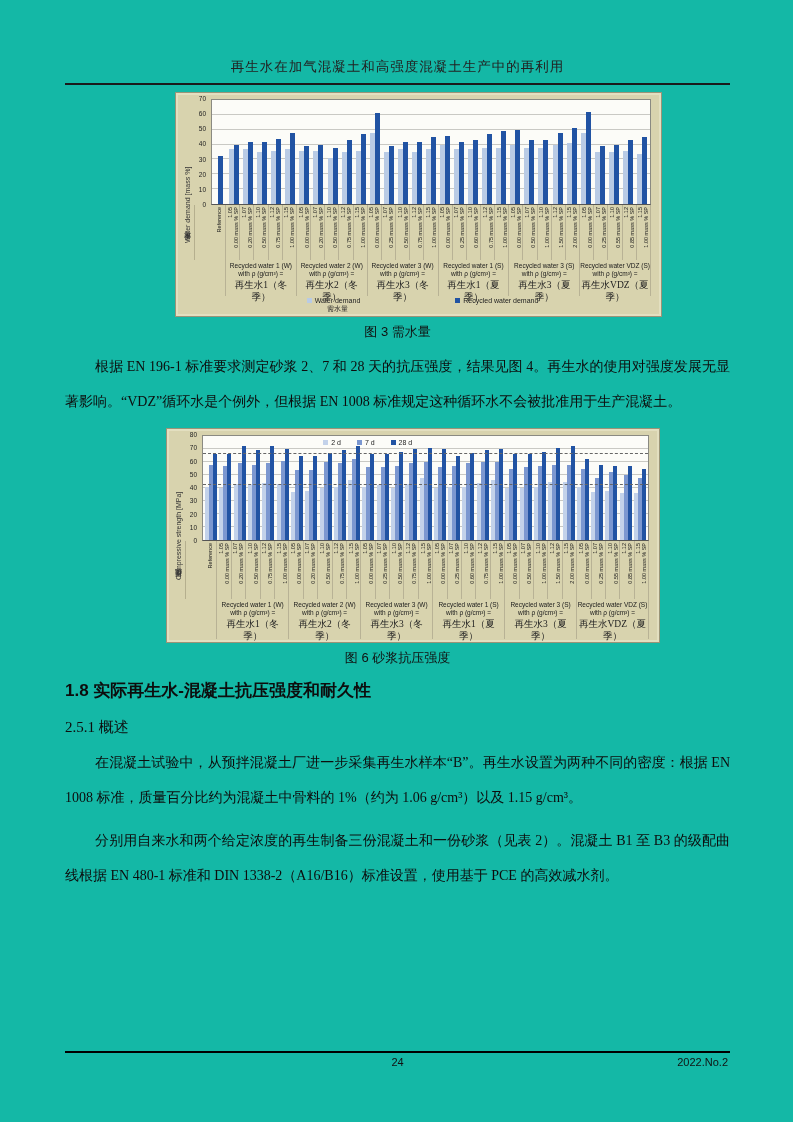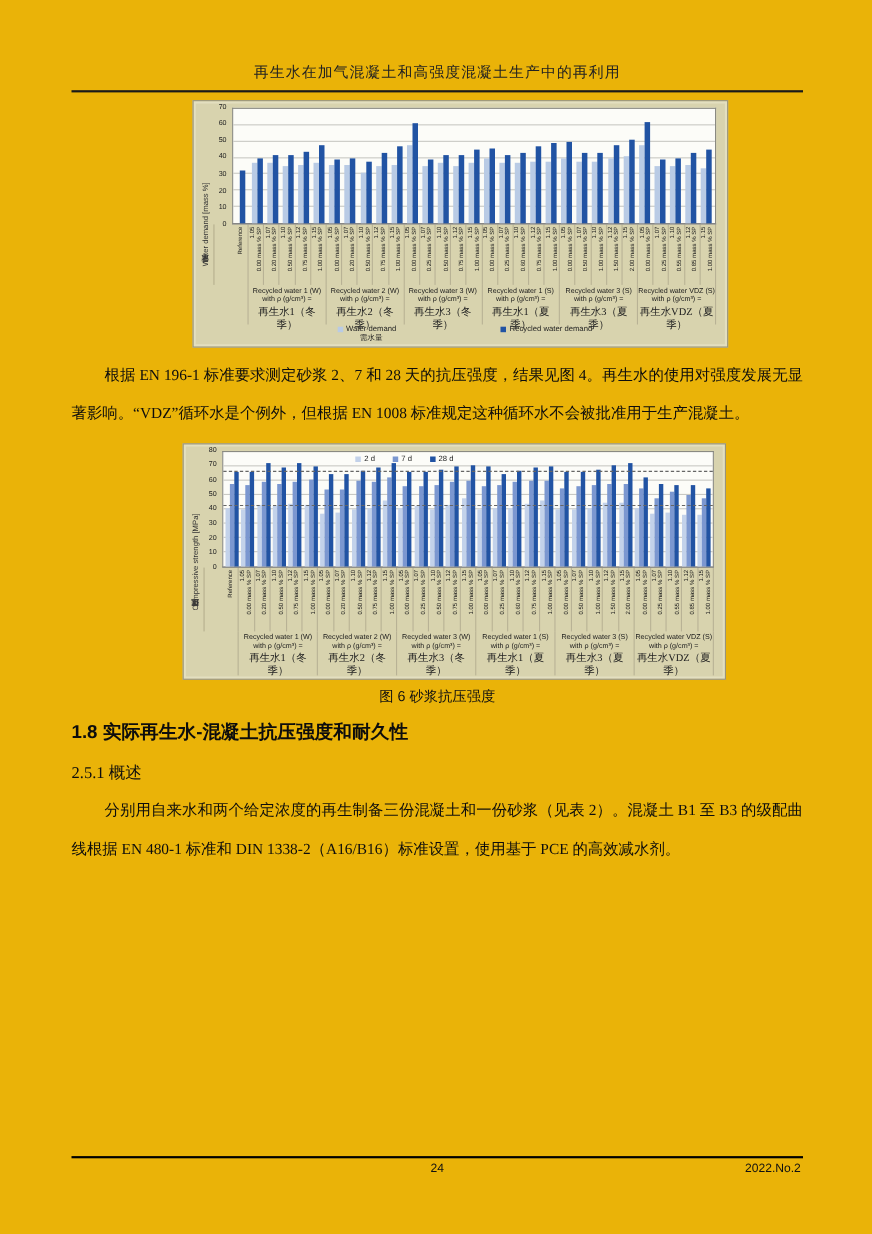--- a/index.html
+++ b/index.html
@@ -1,16 +1,16 @@
 <!DOCTYPE html>
 <html><head>
 <meta charset="utf-8">
 <style>
   html,body{margin:0;padding:0;background:#ffffff;}
-  .page{position:relative;width:793px;height:1122px;background:#eab308;overflow:hidden;
+  .page{position:relative;width:793px;height:1122px;background:#14b8a6;overflow:hidden;
         font-family:"Liberation Serif","DejaVu Serif",serif;color:#111;}
   .content{margin:0 63px 0 65px;}
   
   .header{padding-top:57px;border-bottom:2px solid #1a1a1a;text-align:center;padding-bottom:7px;}
   .header .title{font-size:13.5px;letter-spacing:1px;color:#222;}
   
   .figwrap3{margin-top:7px;margin-left:110px;}
   .figwrap4{margin-top:9px;margin-left:101px;}
   .chartbox{background:#d8d3ae;border:1px solid #9a9478;box-shadow:inset 0 0 0 2px #e3dfc0;
             display:flex;padding:6px 10px 3px 5px;box-sizing:border-box;
@@ -391,20 +391,21 @@
                 <span class="legendtext">Water demand<br>需水量</span>
               </div>
               <div class="legenditem">
                 <span class="sw" style="background: rgb(33, 83, 163);"></span>
                 <span class="legendtext">Recycled water demand</span>
               </div>
             </div>
         </div>
       </div>
     </div>
+    <div class="caption">图 3 需水量</div>
 
     <p class="para">根据 EN 196-1 标准要求测定砂浆 2、7 和 28 天的抗压强度，结果见图 4。再生水的使用对强度发展无显著影响。“VDZ”循环水是个例外，但根据 EN 1008 标准规定这种循环水不会被批准用于生产混凝土。</p>
 
     <div class="figwrap4">
       <div id="chart-fig4" class="chartbox f4">
         <div class="ylab">抗压强度  Compressive strength [MPa]</div>
         <div class="chartmain">
           <div class="plotwrap">
             <div class="yticklabels">
                 <div class="yticklabel" style="bottom: calc(0% - 3px);">0</div>
@@ -759,20 +760,21 @@
               </div>
             </div>
         </div>
       </div>
     </div>
     <div class="caption">图 6 砂浆抗压强度</div>
 
     <div class="h-section">1.8 实际再生水-混凝土抗压强度和耐久性</div>
     <div class="h-sub">2.5.1 概述</div>
 
+    <p class="para">在混凝土试验中，从预拌混凝土厂进一步采集再生水样本“B”。再生水设置为两种不同的密度：根据 EN 1008 标准，质量百分比约为混凝土中骨料的 1%（约为 1.06 g/cm³）以及 1.15 g/cm³。</p>
     <p class="para">分别用自来水和两个给定浓度的再生制备三份混凝土和一份砂浆（见表 2）。混凝土 B1 至 B3 的级配曲线根据 EN 480-1 标准和 DIN 1338-2（A16/B16）标准设置，使用基于 PCE 的高效减水剂。</p>
   </div>
 
   <div class="footer">
     <div class="footerline">
       <div class="pagenum">24</div>
       <div class="issue">2022.No.2</div>
     </div>
   </div>
 

